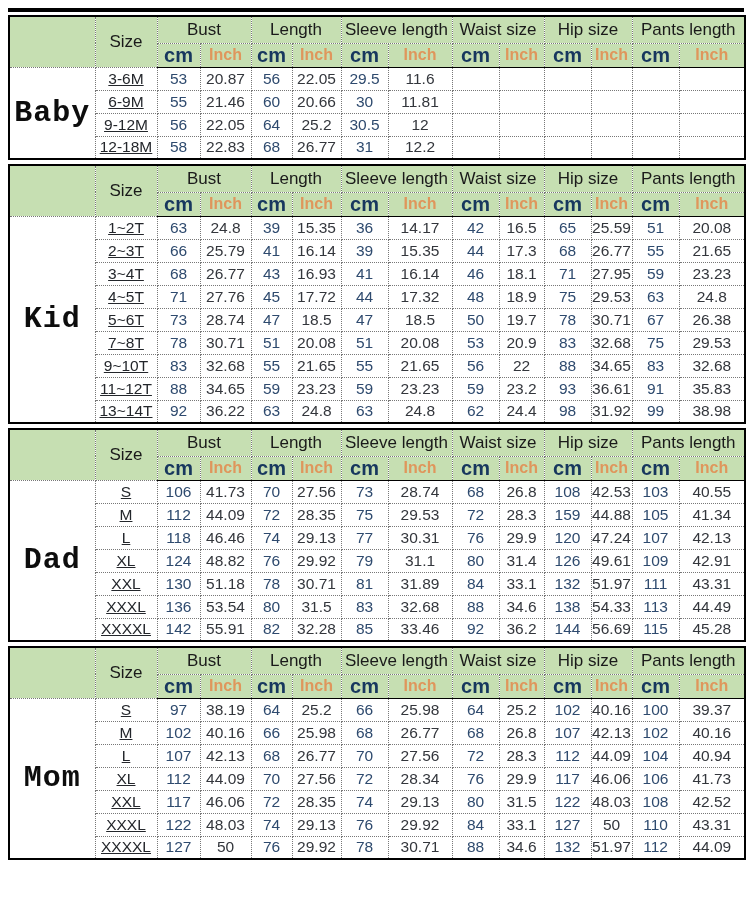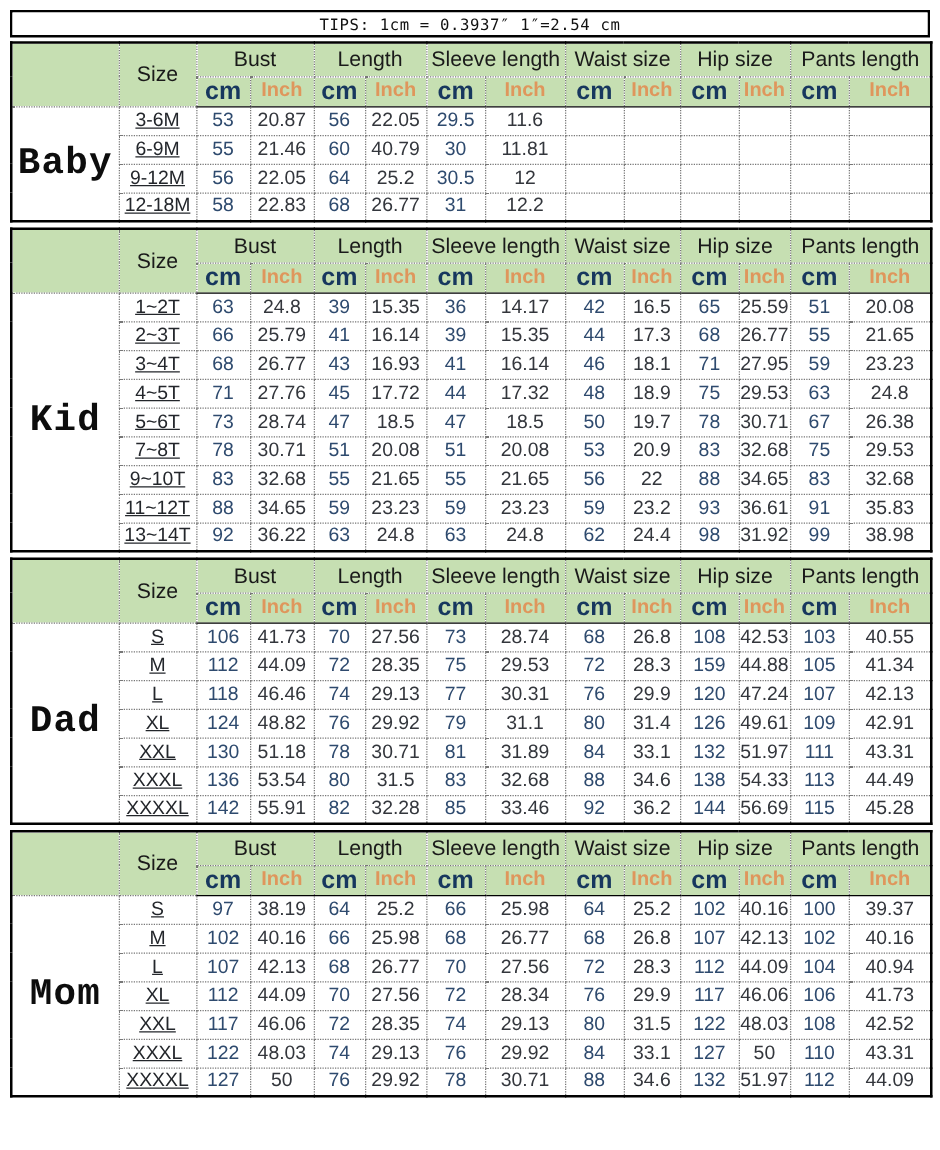--- a/index.html
+++ b/index.html
@@ -43,23 +43,20 @@
   td.size-cell{font-size:15.5px;color:#23262b;text-decoration:underline;}
   td.val-cm{font-size:15.5px;color:var(--cm-value);}
   td.val-inch{font-size:15.5px;color:var(--inch-value);}
   td.solid-col{border-left:1px solid var(--frame);border-right:1px solid var(--frame);border-top:1px solid var(--frame);border-bottom:1px solid var(--frame);}
 </style>
 </head>
 <body>
 
 <div class="page">
   <div class="title-frame">
-    <div class="tips-box">
-      <span class="tips-text">TIPS: 1cm = 0.3937″   1″=2.54 cm</span>
-    </div>
   </div>
   <div id="sections">
       <table class="size-table">
         <colgroup>
           <col style="width: 86px;">
           <col style="width: 62px;">
           <col style="width: 43px;">
           <col style="width: 51px;">
           <col style="width: 41px;">
           <col style="width: 49px;">
@@ -111,21 +108,21 @@
             <td class="val-cm"></td>
             <td class="val-inch"></td>
             <td class="val-cm"></td>
             <td class="val-inch"></td>
           </tr>
           <tr class="data-row">
             <td class="size-cell">6-9M</td>
             <td class="val-cm">55</td>
             <td class="val-inch">21.46</td>
             <td class="val-cm">60</td>
-            <td class="val-inch">40.79</td>
+            <td class="val-inch">20.66</td>
             <td class="val-cm solid-col">30</td>
             <td class="val-inch">11.81</td>
             <td class="val-cm"></td>
             <td class="val-inch"></td>
             <td class="val-cm"></td>
             <td class="val-inch"></td>
             <td class="val-cm"></td>
             <td class="val-inch"></td>
           </tr>
           <tr class="data-row">

